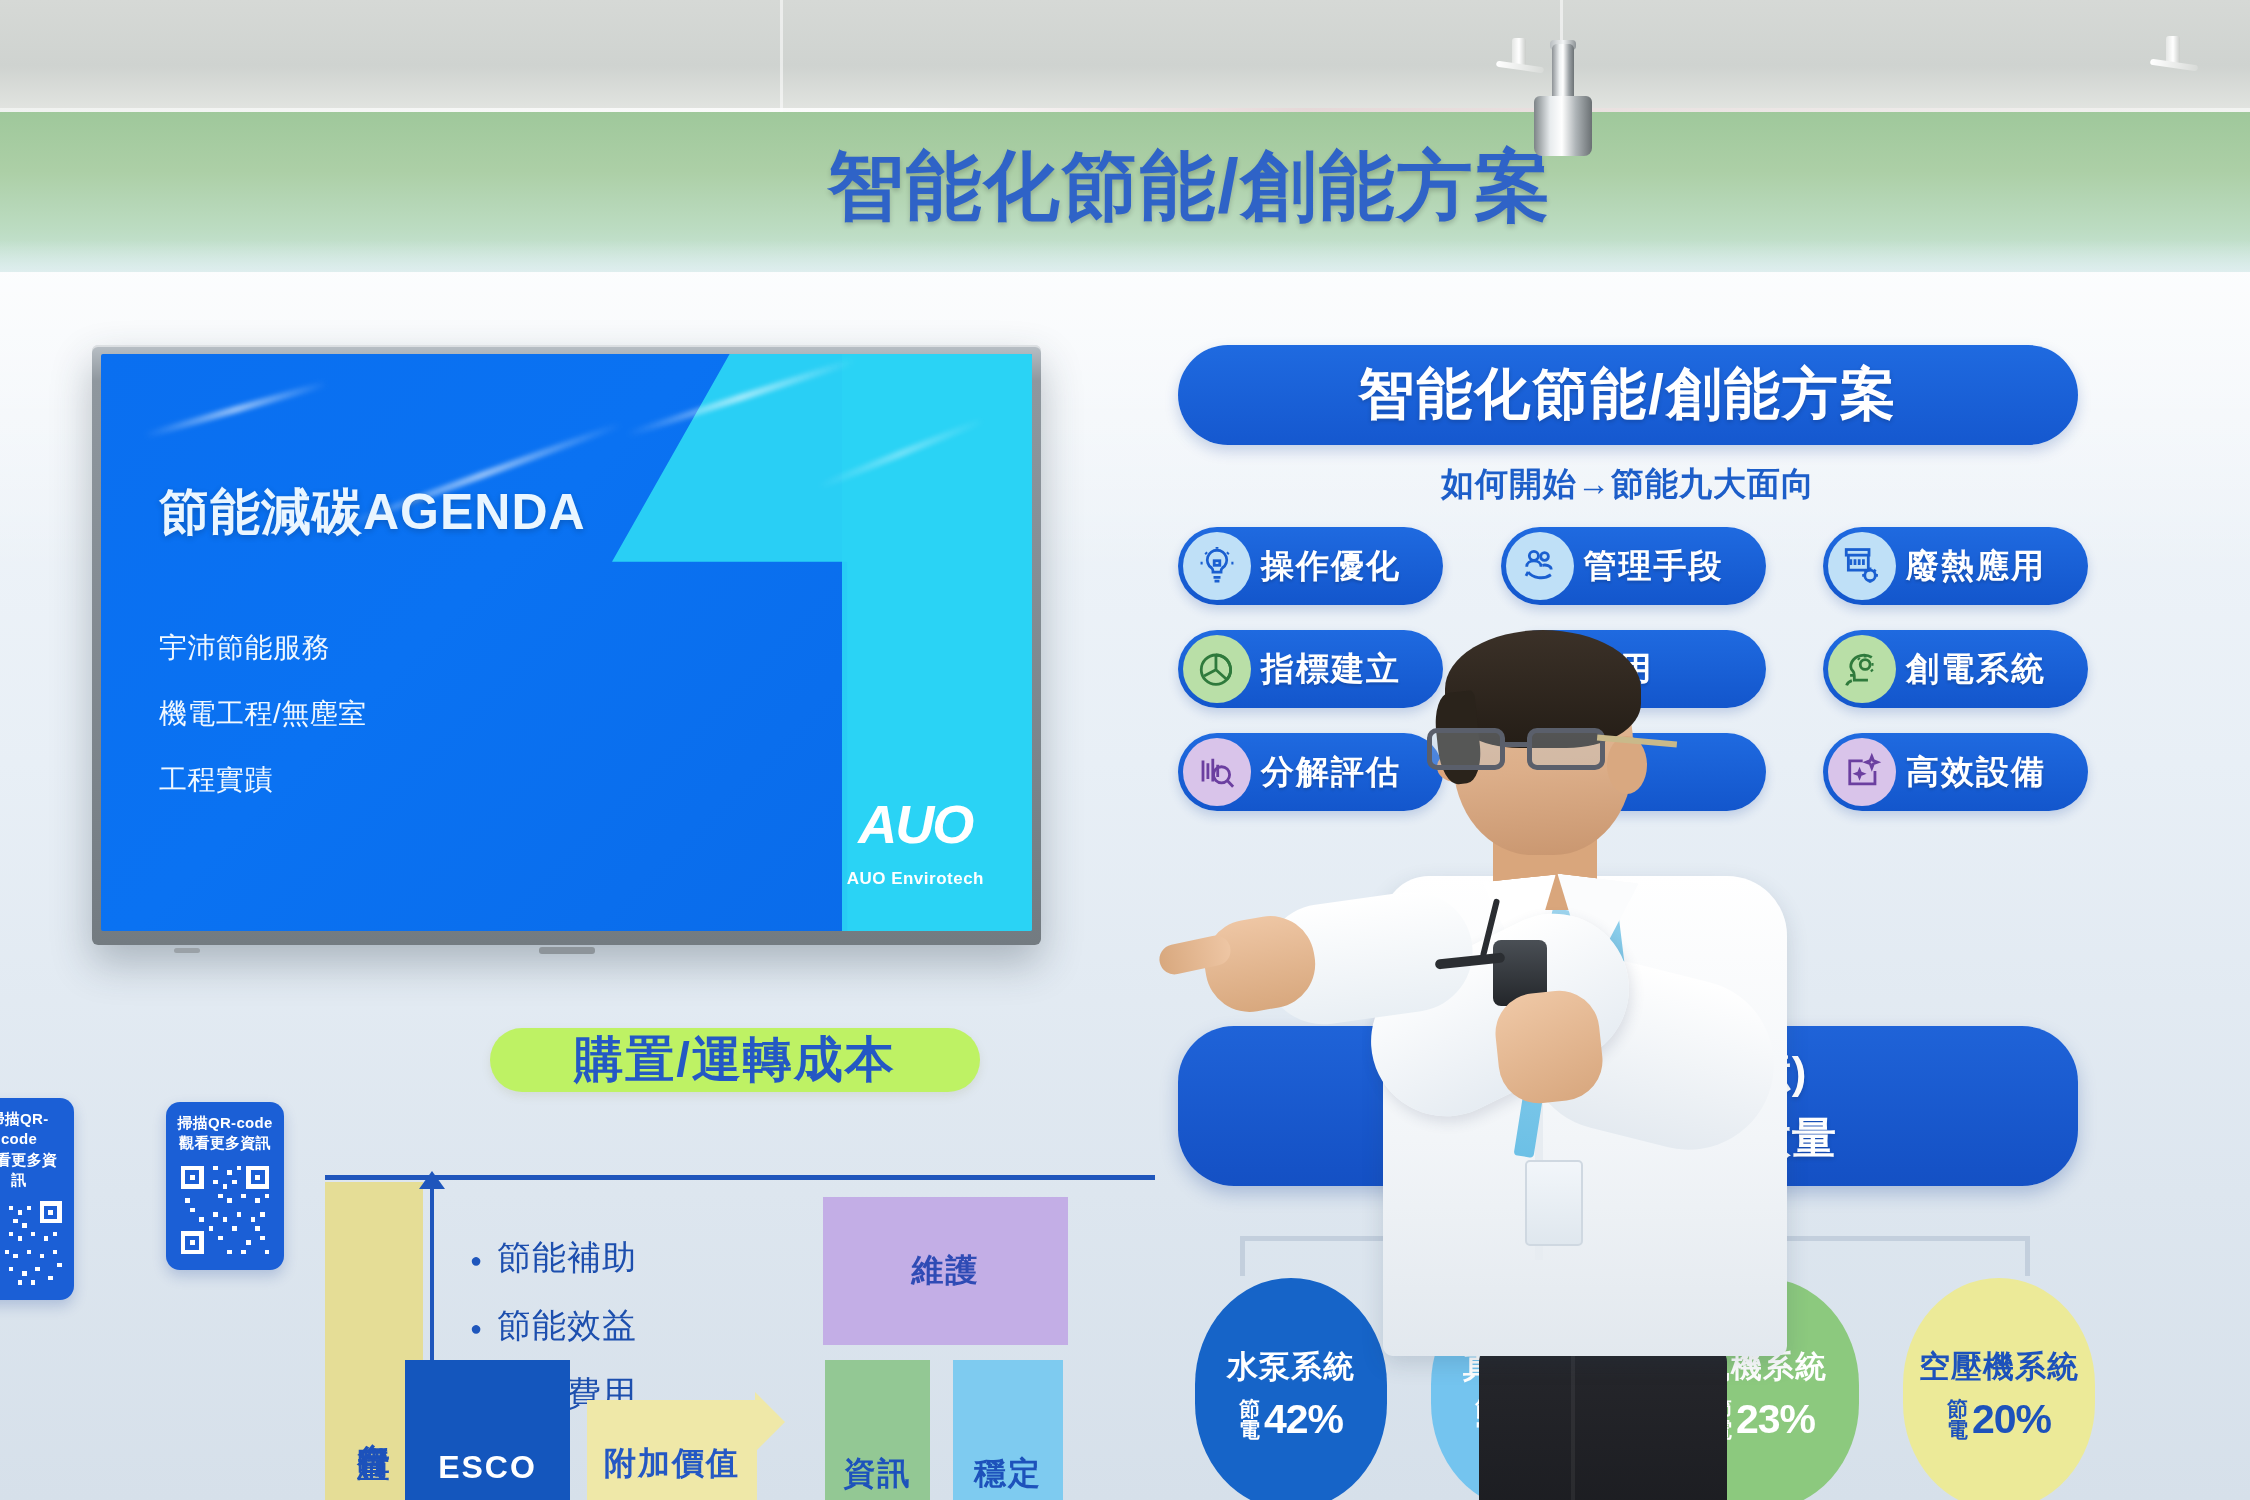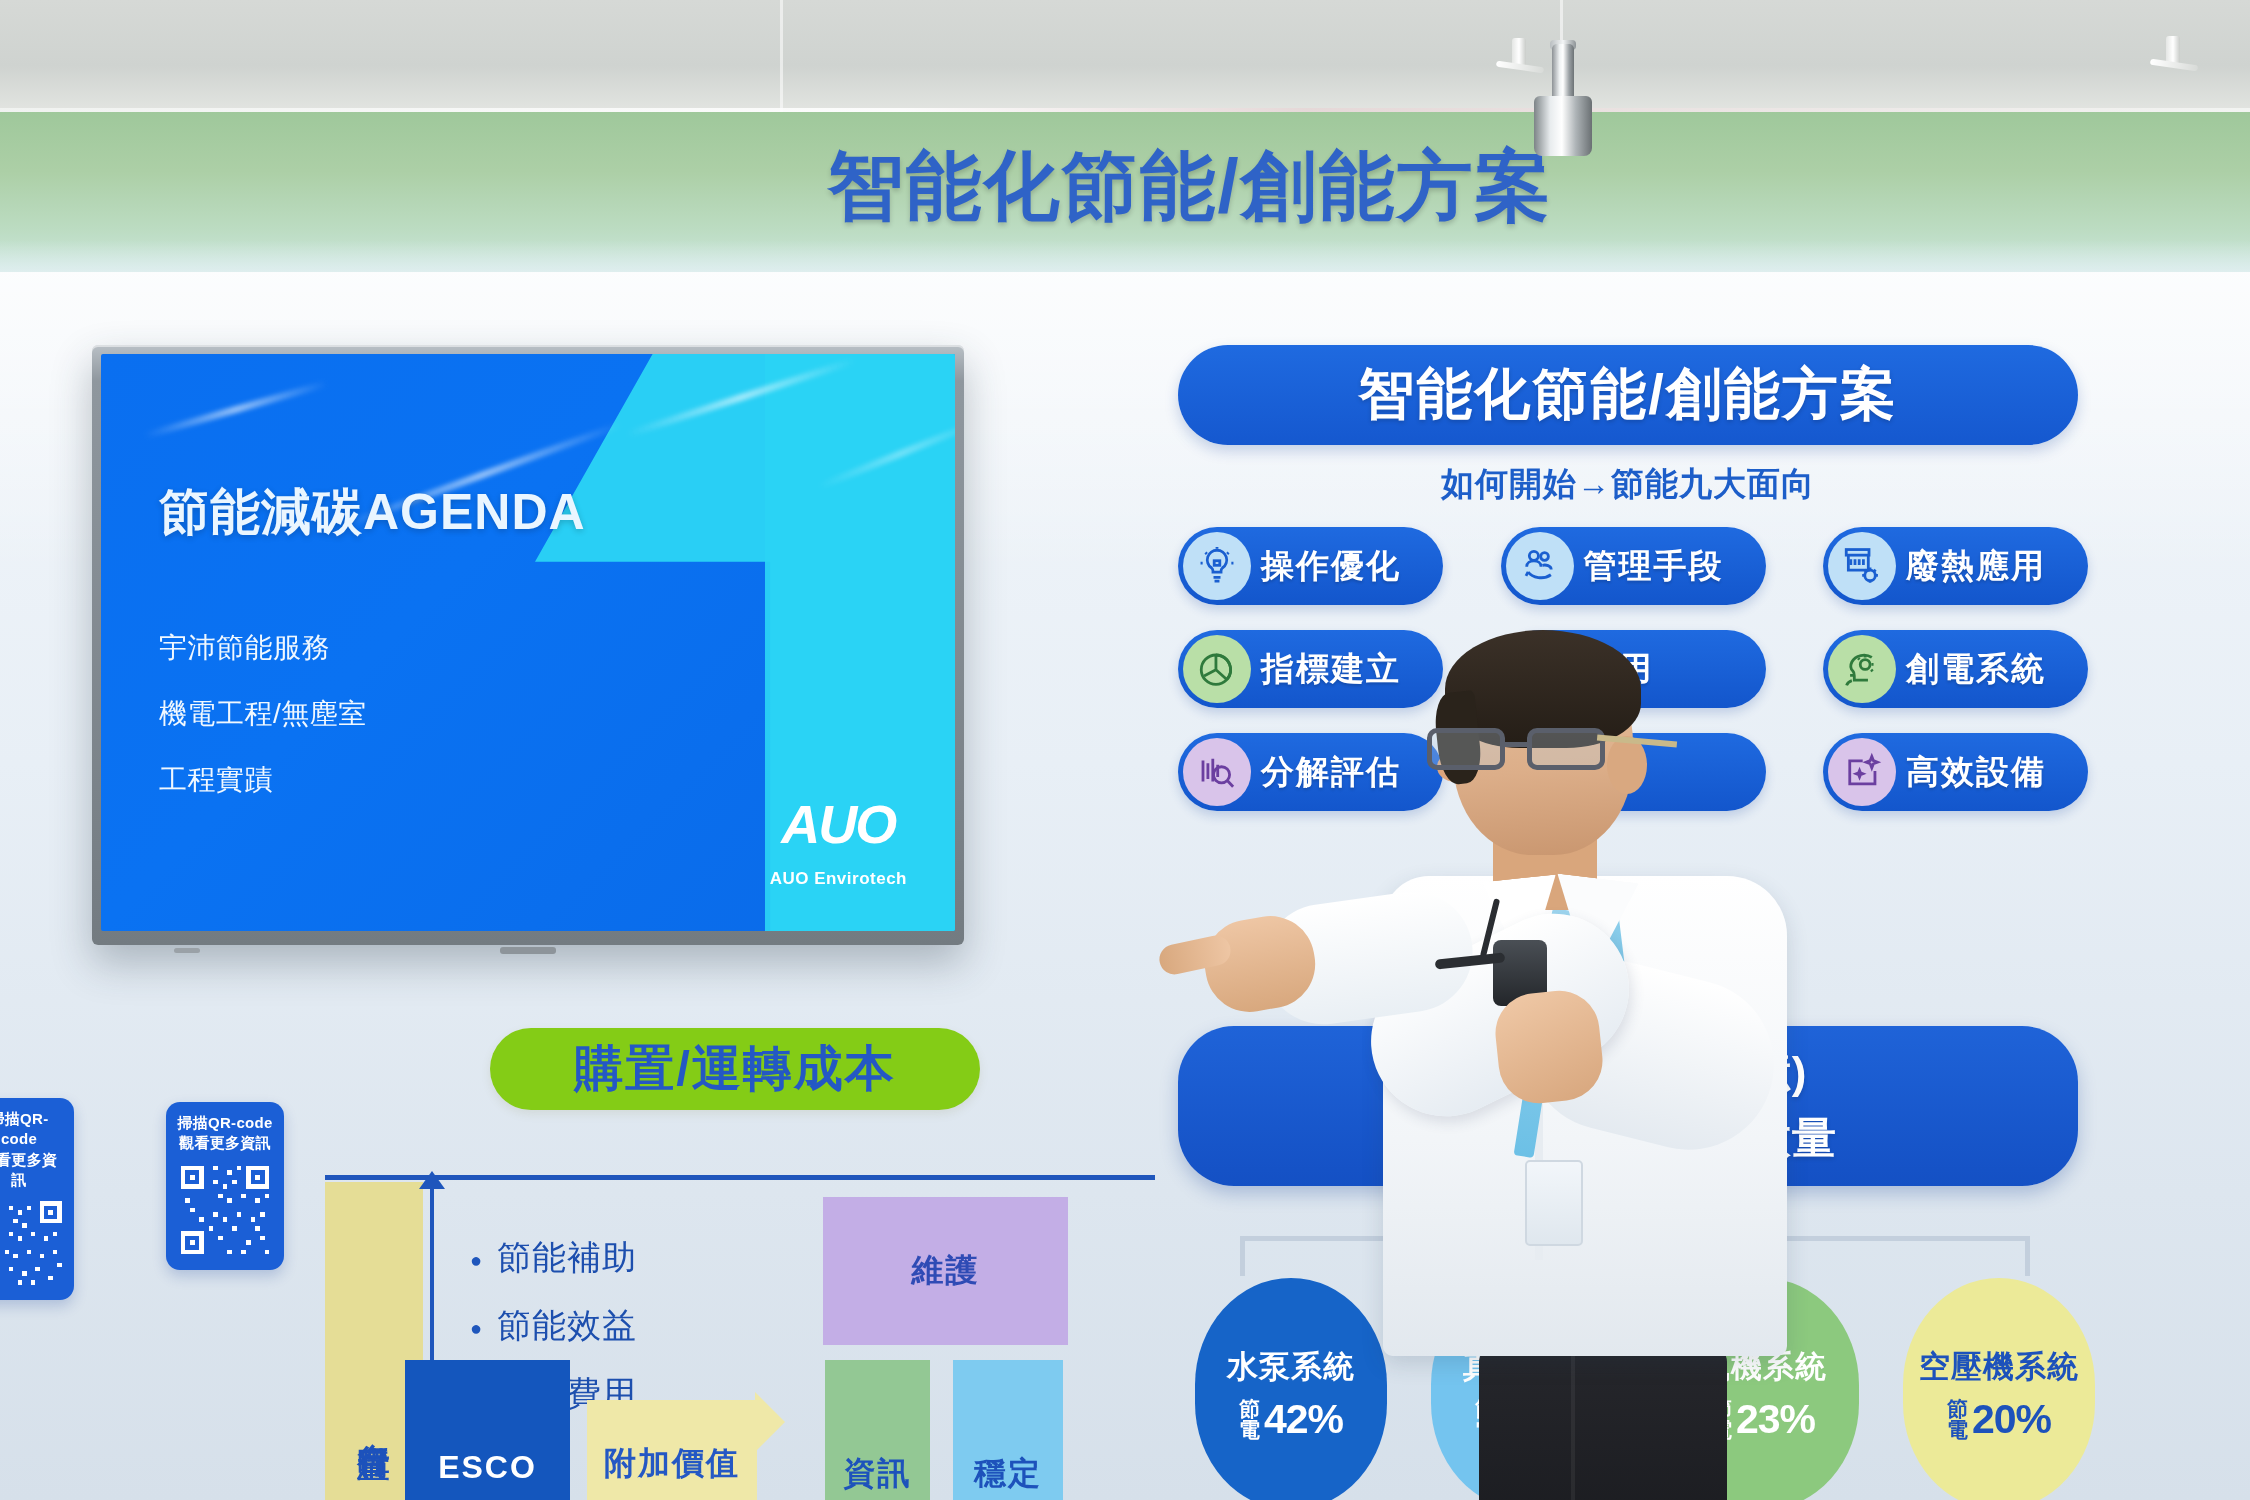--- a/index.html
+++ b/index.html
@@ -40,21 +40,21 @@
   .spot-cap { position:absolute; left:22px; top:-4px; width:26px; height:10px; border-radius:4px;
     background:linear-gradient(90deg,#b9bec1,#f3f5f6,#8e9497); }
 
   
   .wall { position:absolute; left:0; top:272px; width:2250px; height:1228px;
     background:linear-gradient(180deg,#f2f6fa 0%,#e8eff6 40%,#dde6ef 75%,#d6e0ea 100%); }
   .wall-sheen { position:absolute; left:0; top:272px; width:2250px; height:300px;
     background:linear-gradient(180deg,rgba(255,255,255,.75),rgba(255,255,255,0)); }
 
   
-  .tv-frame { position:absolute; left:92px; top:345px; width:872px; height:600px;
+  .tv-frame { position:absolute; left:92px; top:345px; width:949px; height:600px;
     background:linear-gradient(180deg,#b9c0c6,#8f979e 6%,#737b81 100%);
     border-radius:6px; padding:9px 9px 14px 9px;
     box-shadow:0 18px 40px rgba(40,55,70,.30), 0 2px 0 rgba(255,255,255,.5) inset; }
   .tv-screen { position:relative; width:100%; height:100%; overflow:hidden; border-radius:2px;
     background:linear-gradient(135deg,#0a6ff0 0%,#0a72f2 40%,#0a6ae8 100%); }
   .tv-cyan { position:absolute; right:0; top:0; width:420px; height:100%;
     background:#2bd3f5; clip-path:polygon(28% 0,100% 0,100% 100%,100% 100%,56% 100%,56% 36%,0 36%); opacity:.96;}
   .tv-cyan2 { position:absolute; right:0; top:0; width:190px; height:100%; background:#2ad2f4; opacity:.95;}
   .streak { position:absolute; background:linear-gradient(90deg,rgba(255,255,255,0),rgba(255,255,255,.55),rgba(255,255,255,0));
     height:7px; border-radius:7px; filter:blur(2px); }
@@ -103,22 +103,22 @@
 
   .ovals { position:absolute; left:1195px; top:1278px; width:900px; display:flex; justify-content:space-between; }
   .oval { width:192px; height:232px; border-radius:50%/46%;
     display:flex; flex-direction:column; align-items:center; justify-content:center; }
   .oval .nm { font-size:31px; font-weight:bold; letter-spacing:1px; white-space:nowrap; }
   .oval .valrow { display:flex; align-items:center; gap:4px; margin-top:8px; }
   .oval .tag { font-size:21px; font-weight:bold; line-height:1.0; text-align:center; }
   .oval .pct { font-size:41px; font-weight:bold; letter-spacing:-1px; }
 
   
-  .cost-pill { position:absolute; left:490px; top:1028px; width:490px; height:82px; border-radius:44px;
-    background:#84cc16; display:flex; align-items:center; justify-content:center;
+  .cost-pill { position:absolute; left:490px; top:1028px; width:490px; height:64px; border-radius:44px;
+    background:#bef264; display:flex; align-items:center; justify-content:center;
     box-shadow:0 4px 10px rgba(120,120,60,.13); }
   .cost-pill span { font-size:49px; font-weight:bold; color:#2458c4; letter-spacing:2px; white-space:nowrap; }
 
   .chart { position:absolute; left:325px; top:1175px; width:830px; height:325px; }
   .axis-top { position:absolute; left:0; top:0; width:830px; height:5px; background:#1f56bc; }
   .bar { position:absolute; bottom:0; display:flex; align-items:flex-end; justify-content:center; }
   .bar span { font-size:32px; font-weight:bold; letter-spacing:2px; margin-bottom:4px; }
   .bar.tall span{ margin-bottom:0; }
   .arrow-wrap { position:absolute; left:105px; top:10px; width:4px; height:280px; background:#1f56bc; }
   .arrow-wrap:before,.arrow-wrap:after{ content:""; position:absolute; left:-11px; width:0;height:0;

